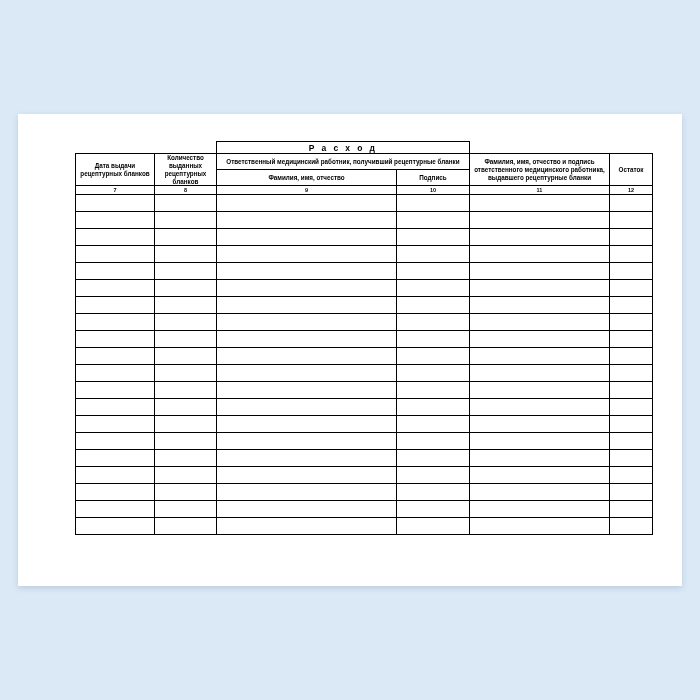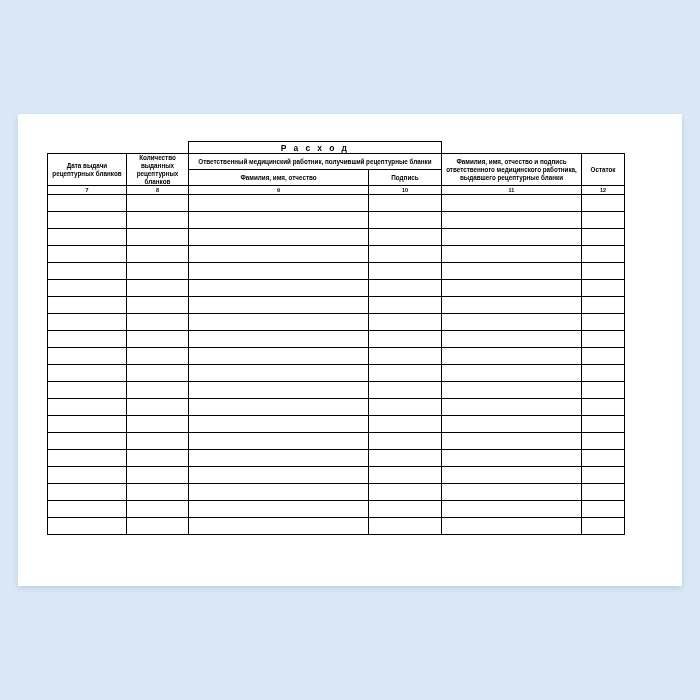--- a/index.html
+++ b/index.html
@@ -22,21 +22,21 @@
     position: absolute;
     left: 18px;
     top: 114px;
     width: 664px;
     height: 472px;
     background: #ffffff;
     box-shadow: 0 2px 6px rgba(40, 70, 110, 0.18);
   }
   .sheet {
     position: absolute;
-    left: 29px;
+    left: 57px;
     top: 27px;
     width: 577px;
     height: 418px;
   }
   table.ledger {
     border-collapse: collapse;
     table-layout: fixed;
     width: 577px;
     background: #ffffff;
   }

